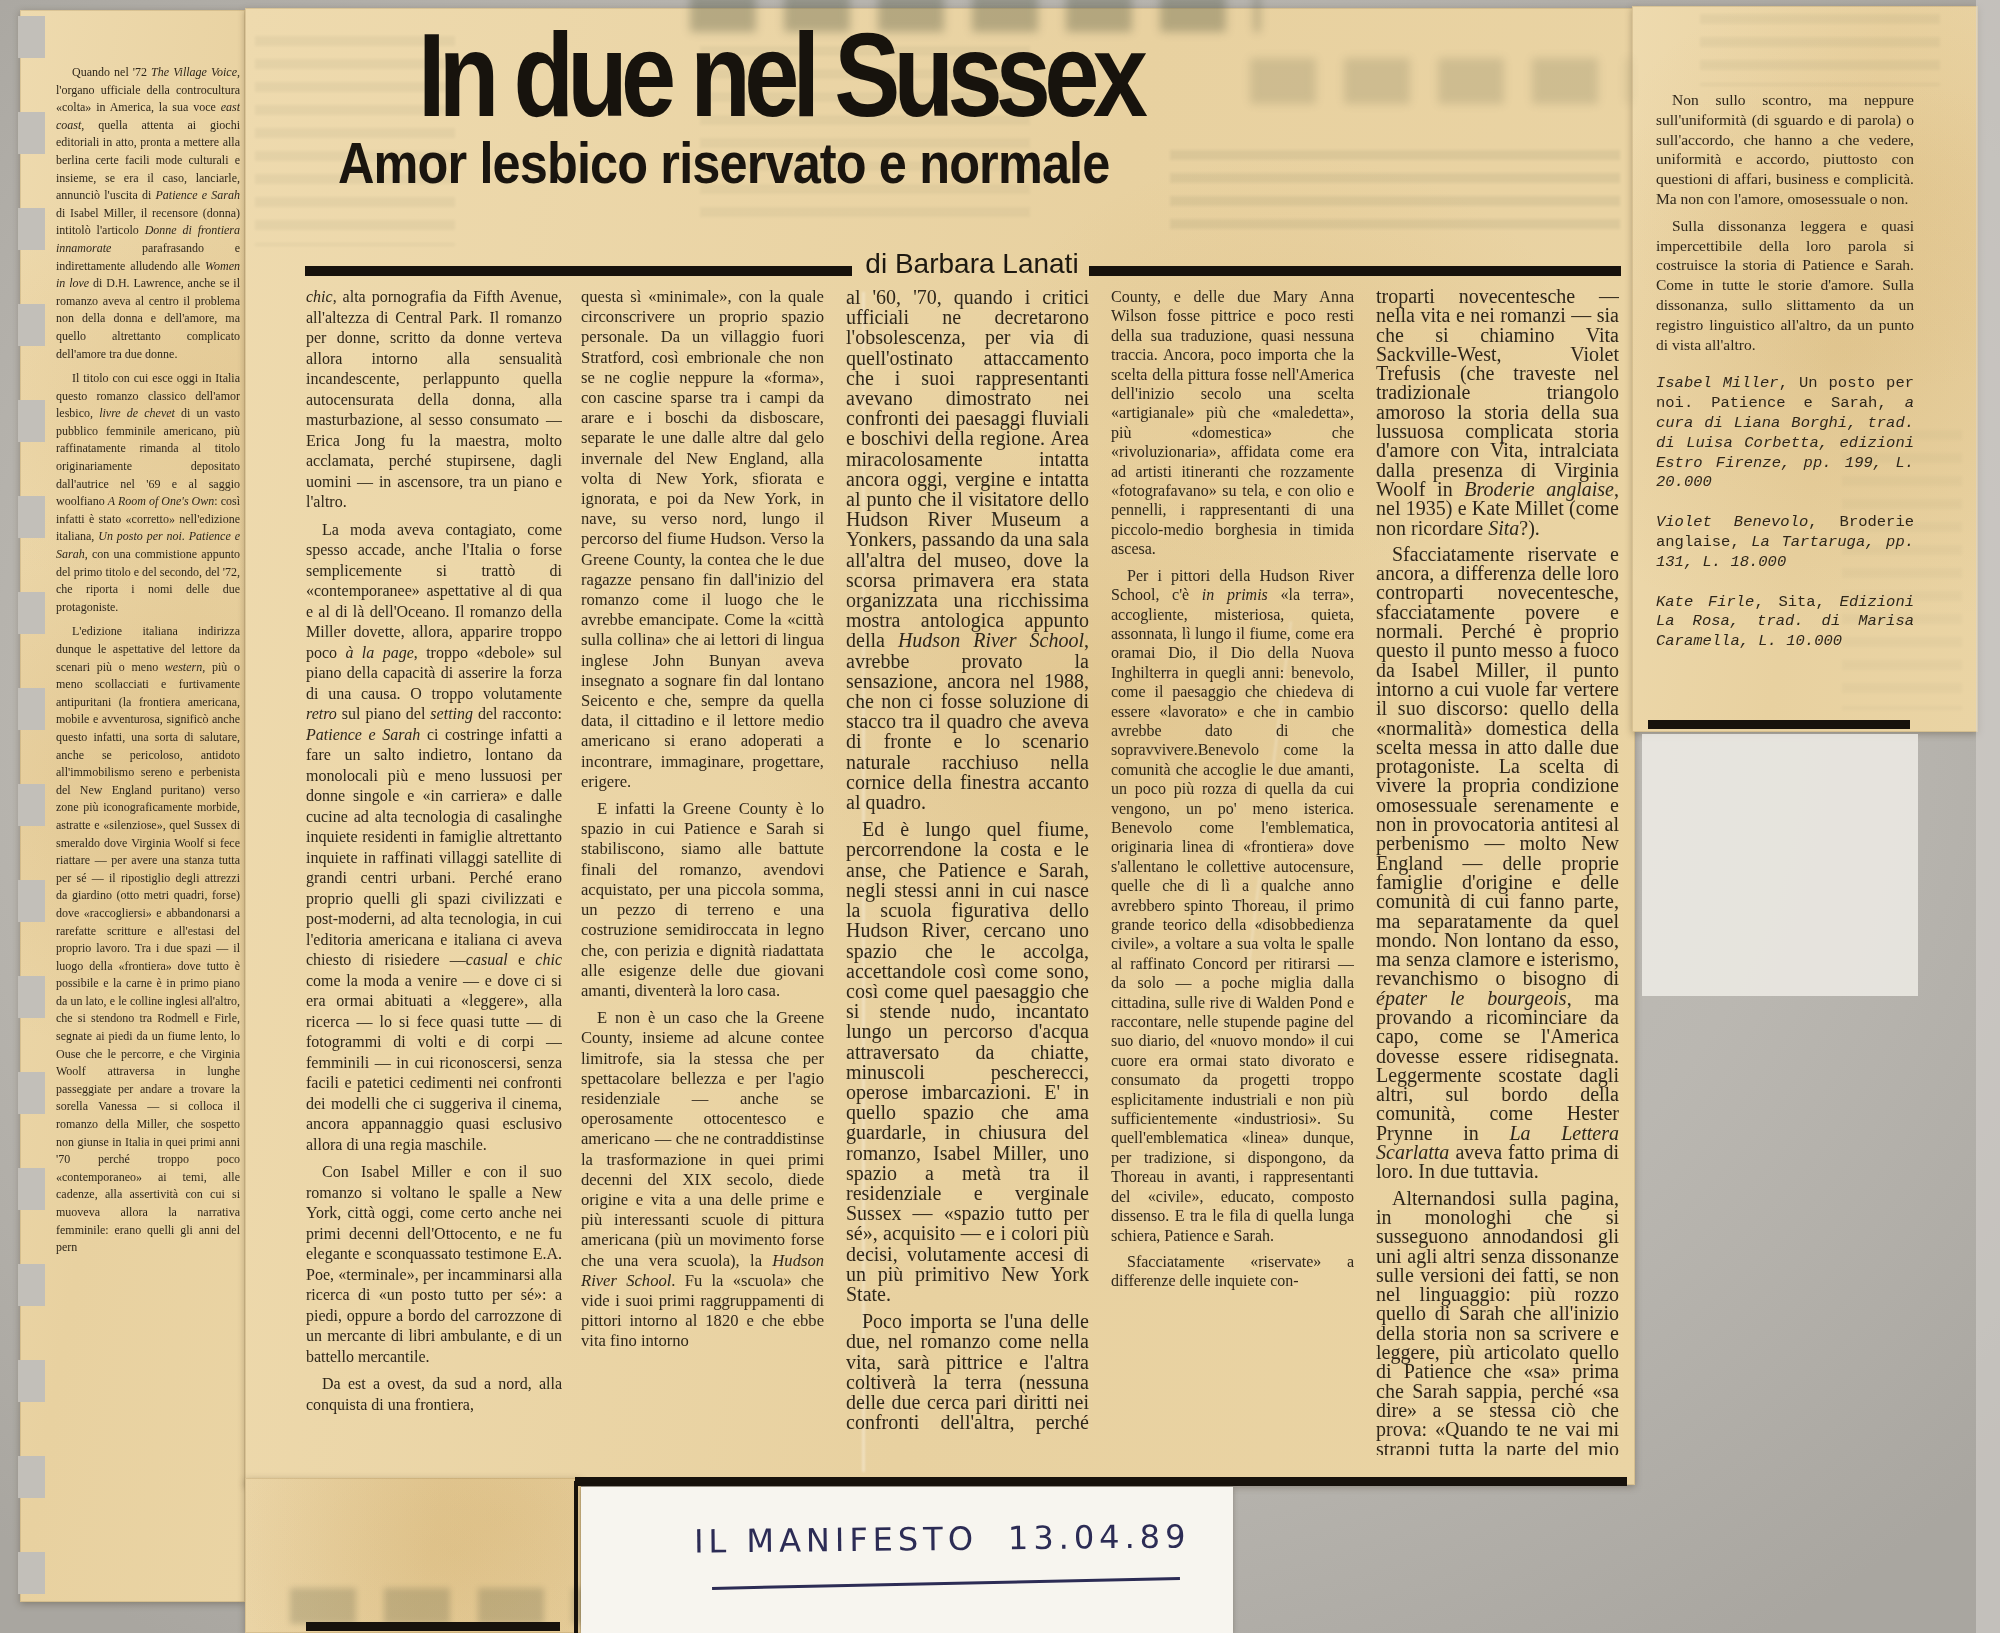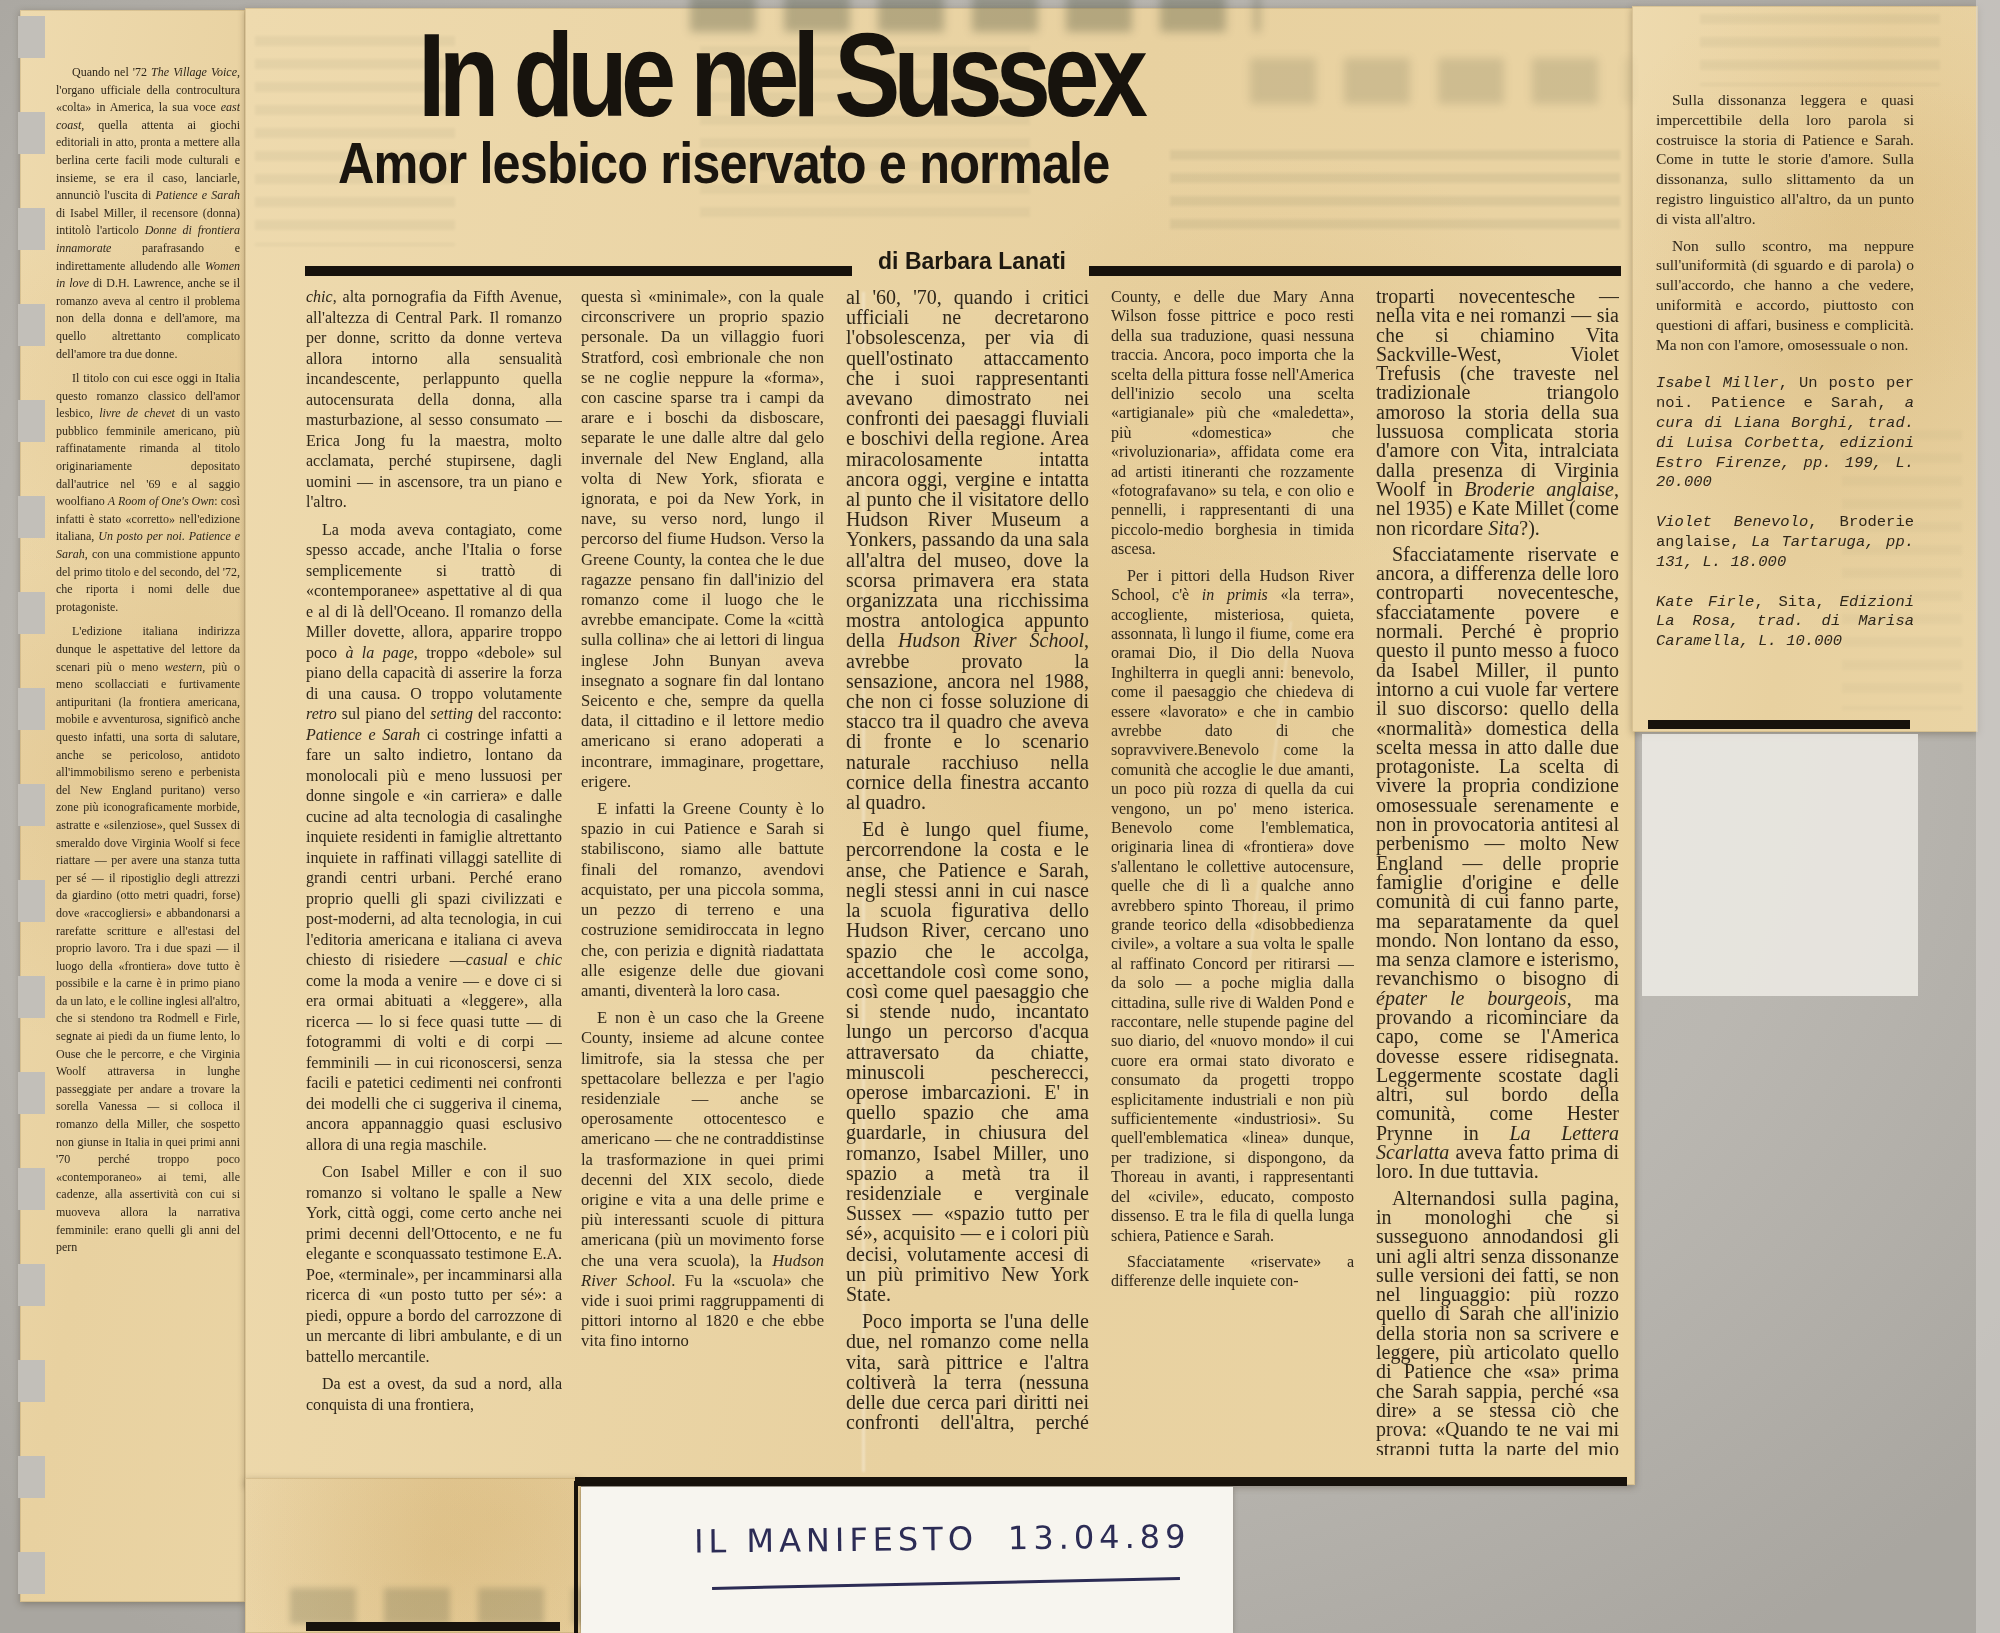--- a/index.html
+++ b/index.html
@@ -38,21 +38,21 @@
     font-weight:700;font-size:118px;line-height:1.0;letter-spacing:-8px;
     transform:scaleX(.84);transform-origin:left top;white-space:nowrap;
   }
   .subhead{
     left:338px;top:134px;color:#1a150f;font-family:"Liberation Sans",sans-serif;
     font-weight:700;font-size:58px;line-height:1.0;letter-spacing:-1px;
     transform:scaleX(.87);transform-origin:left top;white-space:nowrap;
   }
   .byline{
     left:853px;top:248px;width:238px;text-align:center;color:#1d1810;
-    font-family:"Liberation Sans",sans-serif;font-weight:700;font-size:23px;white-space:nowrap;
+    font-family:"Liberation Sans",sans-serif;font-weight:400;font-size:28px;white-space:nowrap;
   }
   
   .col{color:#2e261a;text-align:justify;overflow:hidden;}
   .col p{margin:0;text-indent:16px;}
   .col p:first-child{text-indent:16px;}
   .col p + p{margin-top:7px;}
   .col p.cont{text-indent:0;}
   .col p.bib{text-indent:0;margin-top:20px;font-family:Liberation Mono, monospace;}
   .col em{font-style:italic;}
   .c-strip{left:56px;top:64px;width:184px;height:1528px;font-size:12px;line-height:17.6px;}
@@ -136,22 +136,22 @@
     <p class="cont"><span>County, e delle due Mary Anna Wilson fosse pittrice e poco resti della sua traduzione, quasi nessuna traccia. Ancora, poco importa che la scelta della pittura fosse nell'America dell'inizio secolo una scelta «artigianale» più che «maledetta», più «domestica» che «rivoluzionaria», affidata come era ad artisti itineranti che rozzamente «fotografavano» su tela, e con olio e pennelli, i rappresentanti di una piccolo-medio borghesia in timida ascesa.</span></p>
     <p><span>Per i pittori della Hudson River School, c'è </span><em>in primis</em><span> «la terra», accogliente, misteriosa, quieta, assonnata, lì lungo il fiume, come era oramai Dio, il Dio della Nuova Inghilterra in quegli anni: benevolo, come il paesaggio che chiedeva di essere «lavorato» e che in cambio avrebbe dato di che sopravvivere.Benevolo come la comunità che accoglie le due amanti, un poco più rozza di quella da cui vengono, un po' meno isterica. Benevolo come l'emblematica, originaria linea di «frontiera» dove s'allentano le collettive autocensure, quelle che di lì a qualche anno avrebbero spinto Thoreau, il primo grande teorico della «disobbedienza civile», a voltare a sua volta le spalle al raffinato Concord per ritirarsi — da solo — a poche miglia dalla cittadina, sulle rive di Walden Pond e raccontare, nelle stupende pagine del suo diario, del «nuovo mondo» il cui cuore era ormai stato divorato e consumato da progetti troppo esplicitamente industriali e non più sufficientemente «industriosi». Su quell'emblematica «linea» dunque, per tradizione, si dispongono, da Thoreau in avanti, i rappresentanti del «civile», educato, composto dissenso. E tra le fila di quella lunga schiera, Patience e Sarah.</span></p>
     <p><span>Sfacciatamente «riservate» a differenze delle inquiete con-</span></p>
   </div>
 <div class="abs col c-5">
     <p class="cont"><span>troparti novecentesche — nella vita e nei romanzi — sia che si chiamino Vita Sackville-West, Violet Trefusis (che traveste nel tradizionale triangolo amoroso la storia della sua lussuosa complicata storia d'amore con Vita, intralciata dalla presenza di Virginia Woolf in </span><em>Broderie anglaise</em><span>, nel 1935) e Kate Millet (come non ricordare </span><em>Sita</em><span>?).</span></p>
     <p><span>Sfacciatamente riservate e ancora, a differenza delle loro controparti novecentesche, sfacciatamente povere e normali. Perché è proprio questo il punto messo a fuoco da Isabel Miller, il punto intorno a cui vuole far vertere il suo discorso: quello della «normalità» domestica della scelta messa in atto dalle due protagoniste. La scelta di vivere la propria condizione omosessuale serenamente e non in provocatoria antitesi al perbenismo — molto New England — delle proprie famiglie d'origine e delle comunità di cui fanno parte, ma separatamente da quel mondo. Non lontano da esso, ma senza clamore e isterismo, revanchismo o bisogno di </span><em>épater le bourgeois</em><span>, ma provando a ricominciare da capo, come se l'America dovesse essere ridisegnata. Leggermente scostate dagli altri, sul bordo della comunità, come Hester Prynne in </span><em>La Lettera Scarlatta</em><span> aveva fatto prima di loro. In due tuttavia.</span></p>
     <p><span>Alternandosi sulla pagina, in monologhi che si susseguono annodandosi gli uni agli altri senza dissonanze sulle versioni dei fatti, se non nel linguaggio: più rozzo quello di Sarah che all'inizio della storia non sa scrivere e leggere, più articolato quello di Patience che «sa» prima che Sarah sappia, perché «sa dire» a se stessa ciò che prova: «Quando te ne vai mi strappi tutta la parte del mio corpo che era premuta a te. La mia pelle viene via con te. Potrei morire dissanguata».</span></p>
   </div>
 <div class="abs col c-right">
+    <p><span>Non sullo scontro, ma neppure sull'uniformità (di sguardo e di parola) o sull'accordo, che hanno a che vedere, uniformità e accordo, piuttosto con questioni di affari, business e complicità. Ma non con l'amore, omosessuale o non.</span></p>
     <p><span>Sulla dissonanza leggera e quasi impercettibile della loro parola si costruisce la storia di Patience e Sarah. Come in tutte le storie d'amore. Sulla dissonanza, sullo slittamento da un registro linguistico all'altro, da un punto di vista all'altro.</span></p>
-    <p><span>Non sullo scontro, ma neppure sull'uniformità (di sguardo e di parola) o sull'accordo, che hanno a che vedere, uniformità e accordo, piuttosto con questioni di affari, business e complicità. Ma non con l'amore, omosessuale o non.</span></p>
     <p class="bib"><em>Isabel Miller</em><span>, Un posto per noi. Patience e Sarah, </span><em>a cura di Liana Borghi, trad. di Luisa Corbetta, edizioni Estro Firenze, pp. 199, L. 20.000</em></p>
     <p class="bib"><em>Violet Benevolo</em><span>, Broderie anglaise, </span><em>La Tartaruga, pp. 131, L. 18.000</em></p>
     <p class="bib"><em>Kate Firle</em><span>, Sita, </span><em>Edizioni La Rosa, trad. di Marisa Caramella, L. 10.000</em></p>
   </div>
 
 <div class="abs rule" style="left:575px;top:1477px;width:1052px;height:9px;"></div>
 <div class="abs rule" style="left:574px;top:1481px;width:4px;height:152px;"></div>
 <div class="abs rule" style="left:306px;top:1622px;width:254px;height:9px;"></div>
 <div class="abs rule" style="left:1648px;top:720px;width:262px;height:9px;"></div>
 

